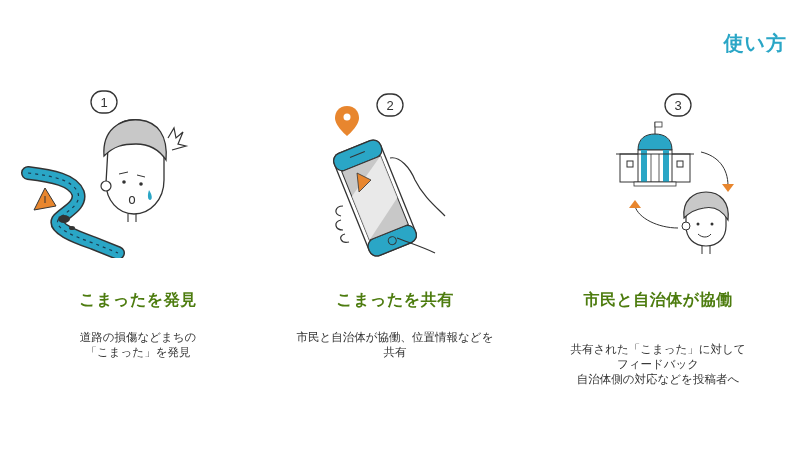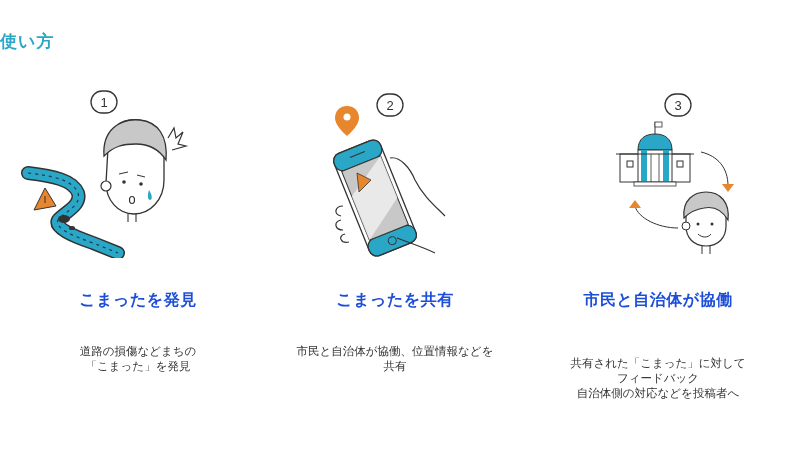--- a/index.html
+++ b/index.html
@@ -13,22 +13,22 @@
       position: relative;
       overflow: hidden;
       font-family: "DejaVu Sans", "Liberation Sans", sans-serif;
       color: #333333;
     }
     .page-title {
       position: absolute;
       left: 0;
       top: 30px;
       width: 787px;
-      text-align: left;
-      font-size: 17px;
+      text-align: right;
+      font-size: 20px;
       font-weight: bold;
       color: #2aa6c6;
       letter-spacing: 1px;
     }
     .step {
       position: absolute;
       top: 88px;
       width: 240px;
     }
     .step-1 { left: 18px; }
@@ -44,26 +44,26 @@
       left: 0;
       top: 0;
     }
     .step-heading {
       position: absolute;
       top: 290px;
       width: 240px;
       text-align: center;
       font-size: 16px;
       font-weight: bold;
-      color: #1d4ed8;
+      color: #4d7c0f;
       letter-spacing: 0.5px;
     }
     .step-desc {
       position: absolute;
-      top: 344px;
+      top: 330px;
       width: 240px;
       text-align: center;
       font-size: 11.5px;
       line-height: 15px;
       color: #333333;
     }
     .h1 { left: 18px; }
     .h2 { left: 275px; }
     .h3 { left: 538px; }
     .d1 { left: 18px; }

